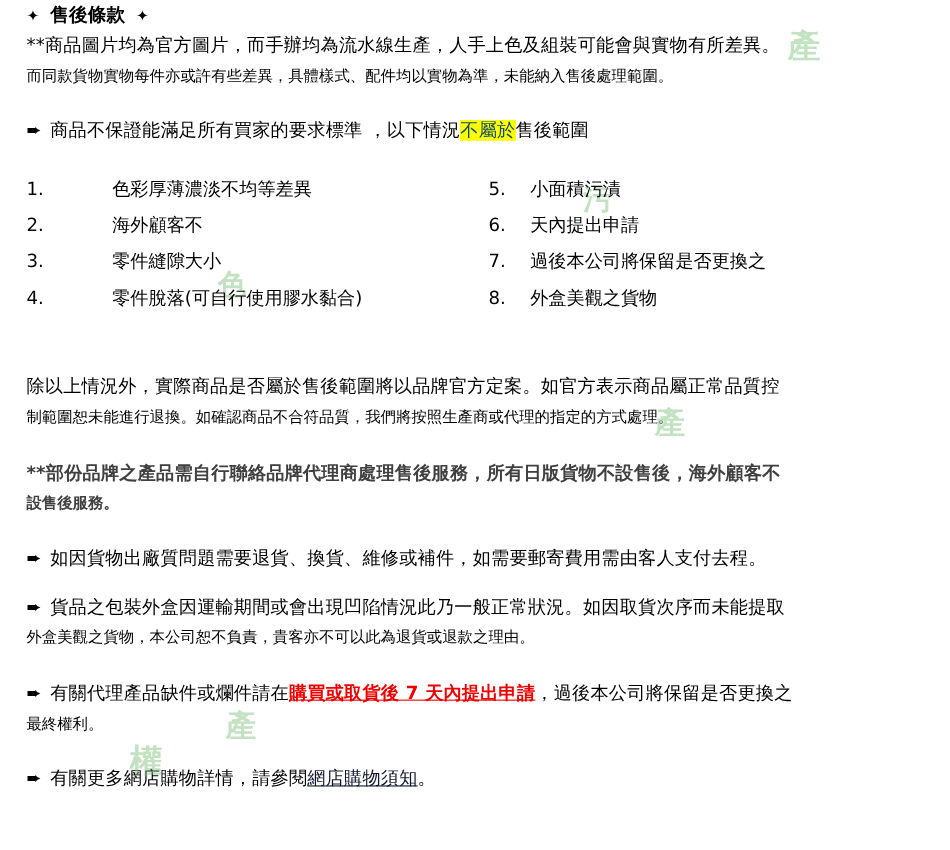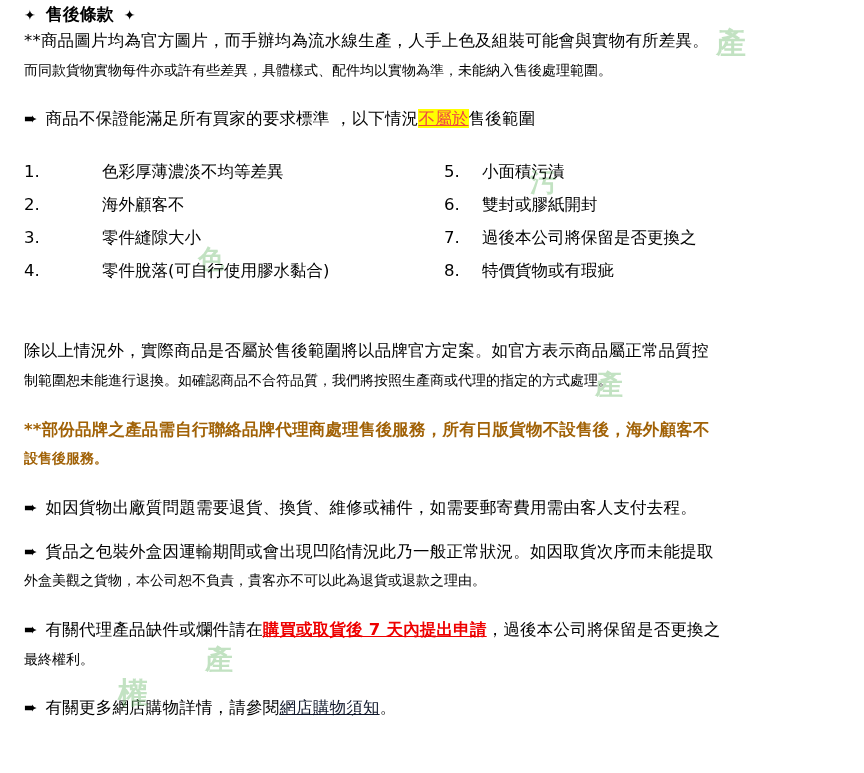--- a/index.html
+++ b/index.html
@@ -49,25 +49,24 @@
     line-height: 1.62;
   }
   .arrow {
     display: inline-block;
     margin-right: 8px;
     color: #000;
     font-size: 16px;
   }
   .hl {
     background: #ffff00;
-    color: #ef4444;
-    text-decoration: underline;
+    color: #0c4a6e;
   }
   .red-bold {
-    color: #a16207;
+    color: #404040;
     font-weight: bold;
   }
   .red-u {
     color: #ee0000;
     text-decoration: underline;
     font-weight: bold;
   }
   .link {
     color: #0f172a;
   }
@@ -169,29 +168,29 @@
           <span>零件脫落(可自行使用膠水黏合)</span>
         </div>
       </div>
       <div class="col right">
         <div class="li">
           <span class="num">5.</span>
           <span>小面積污漬</span>
         </div>
         <div class="li">
           <span class="num">6.</span>
-          <span>雙封或膠紙開封</span>
+          <span>天內提出申請</span>
         </div>
         <div class="li">
           <span class="num">7.</span>
           <span>過後本公司將保留是否更換之</span>
         </div>
         <div class="li">
           <span class="num">8.</span>
-          <span>特價貨物或有瑕疵</span>
+          <span>外盒美觀之貨物</span>
         </div>
       </div>
     </div>
   </div>
 
   <div class="spacer-lg"></div>
 
   <p class="para">除以上情況外，實際商品是否屬於售後範圍將以品牌官方定案。如官方表示商品屬正常品質控</p>
   <p class="para-narrow">制範圍恕未能進行退換。如確認商品不合符品質，我們將按照生產商或代理的指定的方式處理。</p>
 

